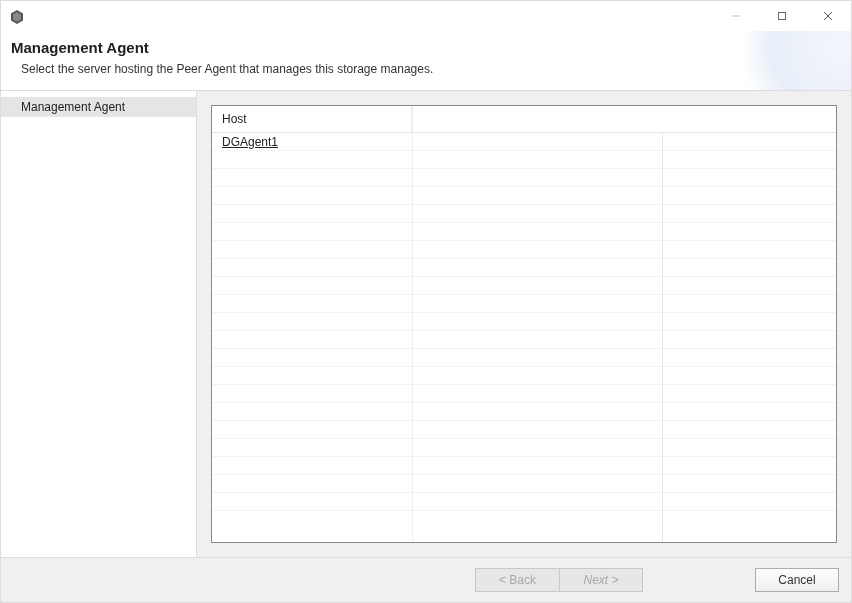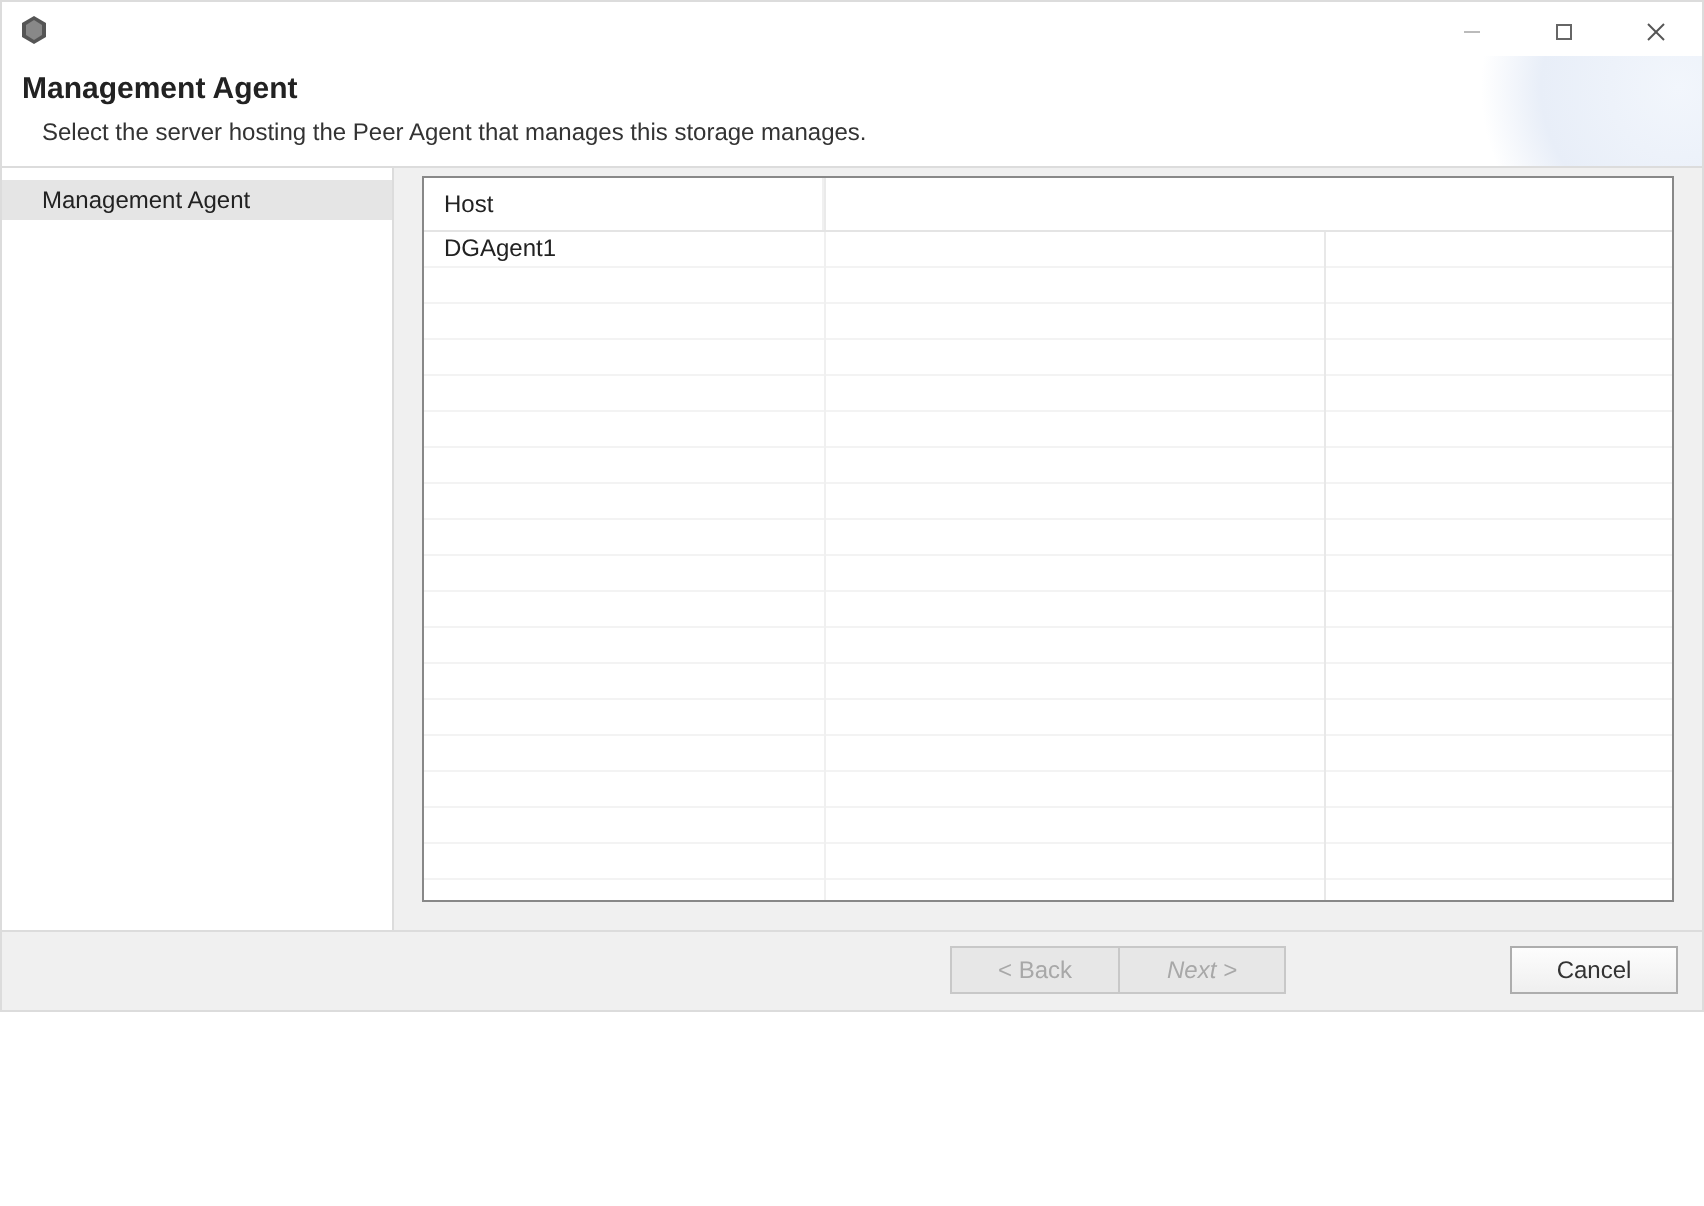--- a/index.html
+++ b/index.html
@@ -6,21 +6,21 @@
   html, body {
     margin: 0; padding: 0;
     width: 852px; height: 603px;
     font-family: "Segoe UI", Tahoma, sans-serif;
     font-size: 12px;
     color: #222;
     background: #fff;
     overflow: hidden;
   }
   .window {
-    width: 852px; height: 506px;
+    width: 852px; height: 603px;
     display: flex; flex-direction: column;
     border: 1px solid #dcdcdc;
     position: relative;
     background: #fff;
   }
   
   .titlebar {
     height: 30px;
     display: flex; align-items: center;
     padding: 0 0 0 6px;
@@ -85,21 +85,21 @@
     cursor: default;
   }
   .side-item.disabled { color: #bdbdbd; }
   .side-item.active {
     background: #e5e5e5;
     color: #222;
   }
   .main {
     flex: 1;
     background: #f0f0f0;
-    padding: 4px 14px 14px 14px;
+    padding: 14px 14px 14px 14px;
     min-height: 0;
   }
   .table-wrap {
     width: 100%; height: 100%;
     background: #fff;
     border: 1px solid #888;
     box-shadow: inset 0 0 0 1px #fff;
     display: flex; flex-direction: column;
     overflow: hidden;
   }
@@ -120,20 +120,21 @@
   .col-rest { flex: 1; border-right: none; position: relative; }
   .col-rest::before {
     
     content: "";
     position: absolute; left: 0; top: 0; bottom: 0;
     width: 1px; background: #eaeaea;
   }
   .tbody {
     flex: 1; overflow: hidden;
     position: relative;
+    text-decoration: underline;
   }
   .row {
     display: flex;
     height: 18px;
     align-items: center;
     border-bottom: 1px solid #f3f3f3;
     font-size: 12px;
   }
   .cell {
     padding: 0 8px 0 10px;

